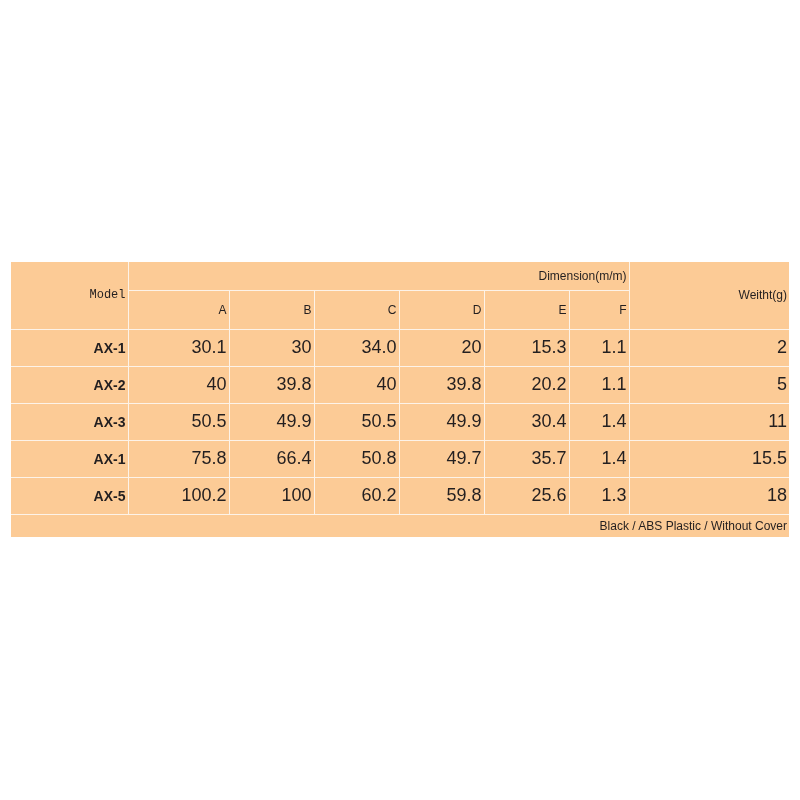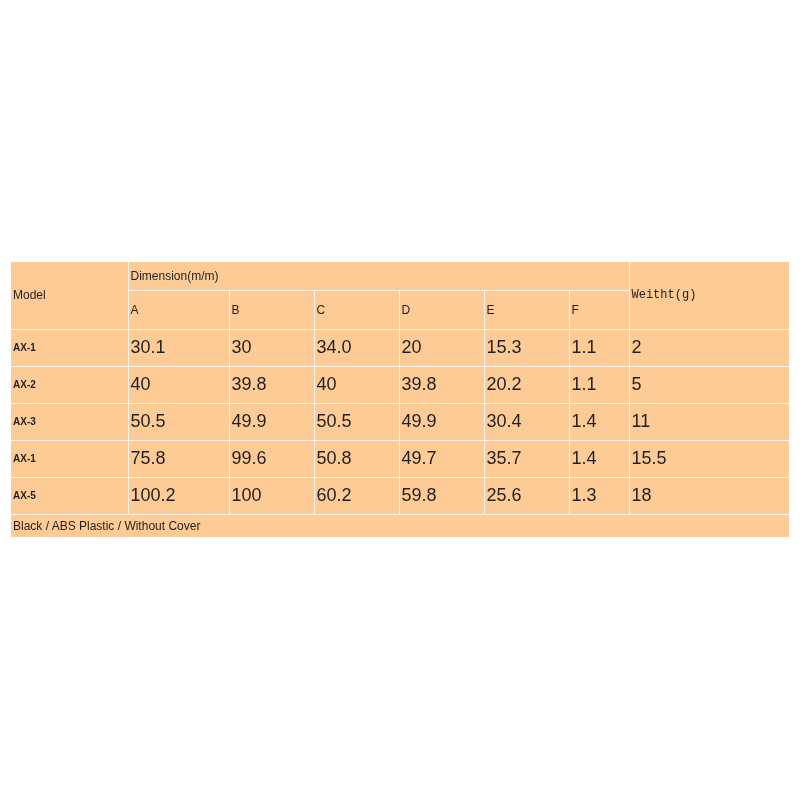--- a/index.html
+++ b/index.html
@@ -28,61 +28,61 @@
     table-layout: fixed;
     background: #fccb96;
     color: #231f20;
   }
 
   table.spec-table td,
   table.spec-table th {
     background: #fccb96;
     border: 0;
     box-sizing: border-box;
-    text-align: left;
+    text-align: right;
     vertical-align: middle;
     padding: 0 2px;
     font-weight: normal;
     font-size: 12px;
     color: #231f20;
   }
 
   
   .bl { border-left: 1.5px solid #fdf3e8 !important; }
   .bt { border-top: 1.5px solid #fdf3e8 !important; }
 
   th.hdr-model {
     font-size: 13px;
     font-weight: bold;
     height: 67px;
+    font-family: Liberation Mono, monospace;
   }
   th.hdr-dimension {
     font-size: 13px;
     font-weight: bold;
     height: 28px;
   }
   th.hdr-weight {
     font-size: 13px;
     font-weight: bold;
     height: 67px;
-    font-family: Liberation Mono, monospace;
   }
   th.hdr-sub {
     font-size: 12px;
     font-weight: bold;
     height: 39px;
   }
 
   tr.data-row td {
     height: 37px;
     font-size: 18px;
   }
   tr.data-row td.model-cell {
     font-weight: bold;
-    font-size: 10px;
+    font-size: 14px;
   }
 
   td.footer-note {
     text-align: left;
     padding-left: 7px;
     height: 23px;
     font-size: 12.5px;
     color: #231f20;
     border-radius: 11px;
   }
@@ -148,21 +148,21 @@
         <td class="bl bt">50.5</td>
         <td class="bl bt">49.9</td>
         <td class="bl bt">30.4</td>
         <td class="bl bt">1.4</td>
         <td class="bl bt">11</td>
       </tr>
 
       <tr class="data-row">
         <td class="model-cell bt">AX-1</td>
         <td class="bl bt">75.8</td>
-        <td class="bl bt">99.6</td>
+        <td class="bl bt">66.4</td>
         <td class="bl bt">50.8</td>
         <td class="bl bt">49.7</td>
         <td class="bl bt">35.7</td>
         <td class="bl bt">1.4</td>
         <td class="bl bt">15.5</td>
       </tr>
 
       <tr class="data-row">
         <td class="model-cell bt">AX-5</td>
         <td class="bl bt">100.2</td>

